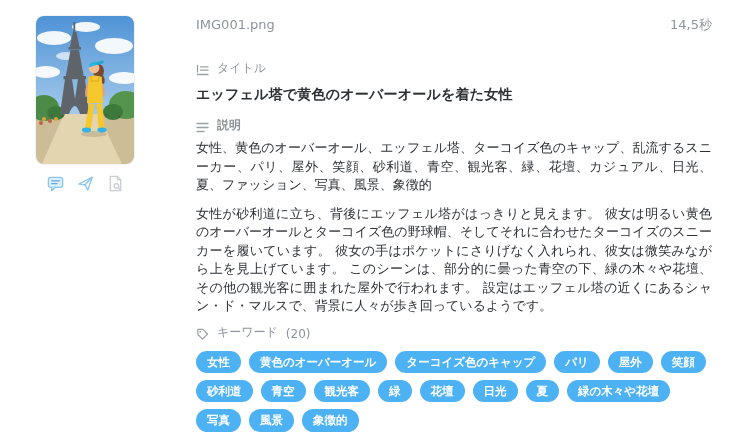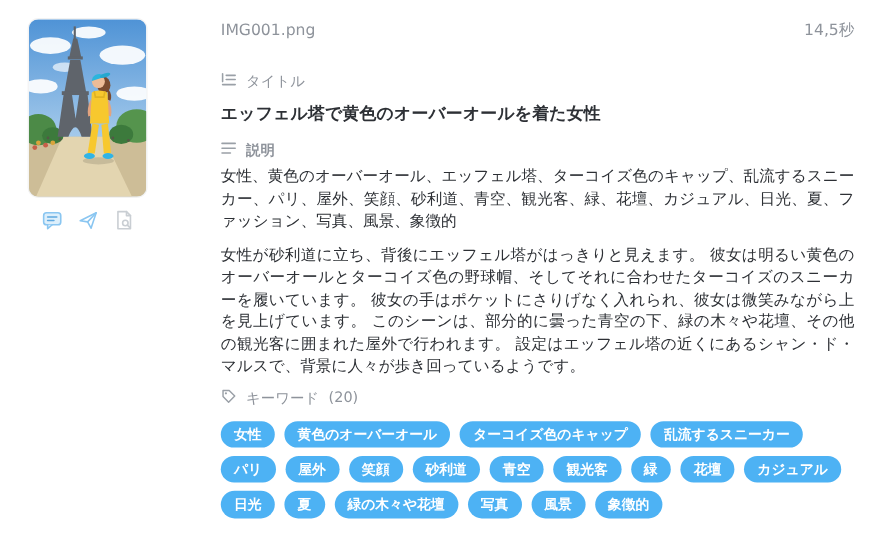--- a/index.html
+++ b/index.html
@@ -1,30 +1,30 @@
 <!DOCTYPE html>
 <html style="--pill-blue: #4db2f4; --icon-blue: #8ac6f1; --icon-gray: #c9ced3; --label-gray: #8e939b; --text-dark: #2d3035;"><head>
 <meta charset="utf-8">
 <style>
   * { margin:0; padding:0; box-sizing:border-box; }
   html,body { width:730px; height:445px; background:#fff; overflow:hidden;
     font-family:"DejaVu Sans","Liberation Sans",sans-serif; }
-  .layout { display:flex; padding:16px 18px 0 24px; }
+  .layout { display:flex; padding:16px 18px 0 36px; }
   
   .left-col { width:98px; flex:0 0 98px; }
   .thumb { width:98px; height:148px; border-radius:8px; overflow:hidden;
     box-shadow:0 0 0 1px rgba(0,0,0,.05); cursor:pointer; }
   .thumb svg { display:block; }
   .action-row { margin-top:10px; display:flex; justify-content:center; gap:11px; }
   .action-row .abtn { width:19px; height:19px; cursor:pointer; }
   
   .right-col { flex:1; min-width:0; margin-left:62px; padding-right:0; }
   .header-row { display:flex; justify-content:space-between; align-items:baseline;
     font-size:13px; color:var(--label-gray,#8e939b); }
-  .section-label { display:flex; align-items:flex-start; gap:8px;
+  .section-label { display:flex; align-items:flex-end; gap:8px;
     font-size:12px; color:var(--label-gray,#8e939b); }
   .section-label svg { flex:0 0 auto; }
   .label-title { margin-top:26px; }
   .title-text { margin-top:9px; font-size:14px; font-weight:600;
     color:var(--text-dark,#2d3035); letter-spacing:.2px; }
   .label-desc { margin-top:13px;font-weight:bold; }
   .desc-par { margin-top:5px; font-size:13px; line-height:18.5px; font-weight:500;
     color:var(--text-dark,#2d3035); text-align:justify; }
   .desc-par + .desc-par { margin-top:10px; }
   .label-keywords { margin-top:8px; }
@@ -172,30 +172,28 @@
         <path d="M7.5,1.5 L12.5,6.5 L7,12 L2,7 L2,1.5 Z"></path>
         <circle cx="4.6" cy="4.1" r="1" fill="#9aa0a7" stroke="none"></circle>
       </svg>
       <span>キーワード</span>
       <span class="count">(20)</span>
     </div>
     <div class="pill-wrap">
         <span class="pill">女性</span>
         <span class="pill">黄色のオーバーオール</span>
         <span class="pill">ターコイズ色のキャップ</span>
-        <span class="pill">乱流するスニーカー</span>
         <span class="pill">パリ</span>
         <span class="pill">屋外</span>
         <span class="pill">笑顔</span>
         <span class="pill">砂利道</span>
         <span class="pill">青空</span>
         <span class="pill">観光客</span>
         <span class="pill">緑</span>
         <span class="pill">花壇</span>
-        <span class="pill">カジュアル</span>
         <span class="pill">日光</span>
         <span class="pill">夏</span>
         <span class="pill">緑の木々や花壇</span>
         <span class="pill">写真</span>
         <span class="pill">風景</span>
         <span class="pill">象徴的</span>
       </div>
 
   </div>
 </div>

